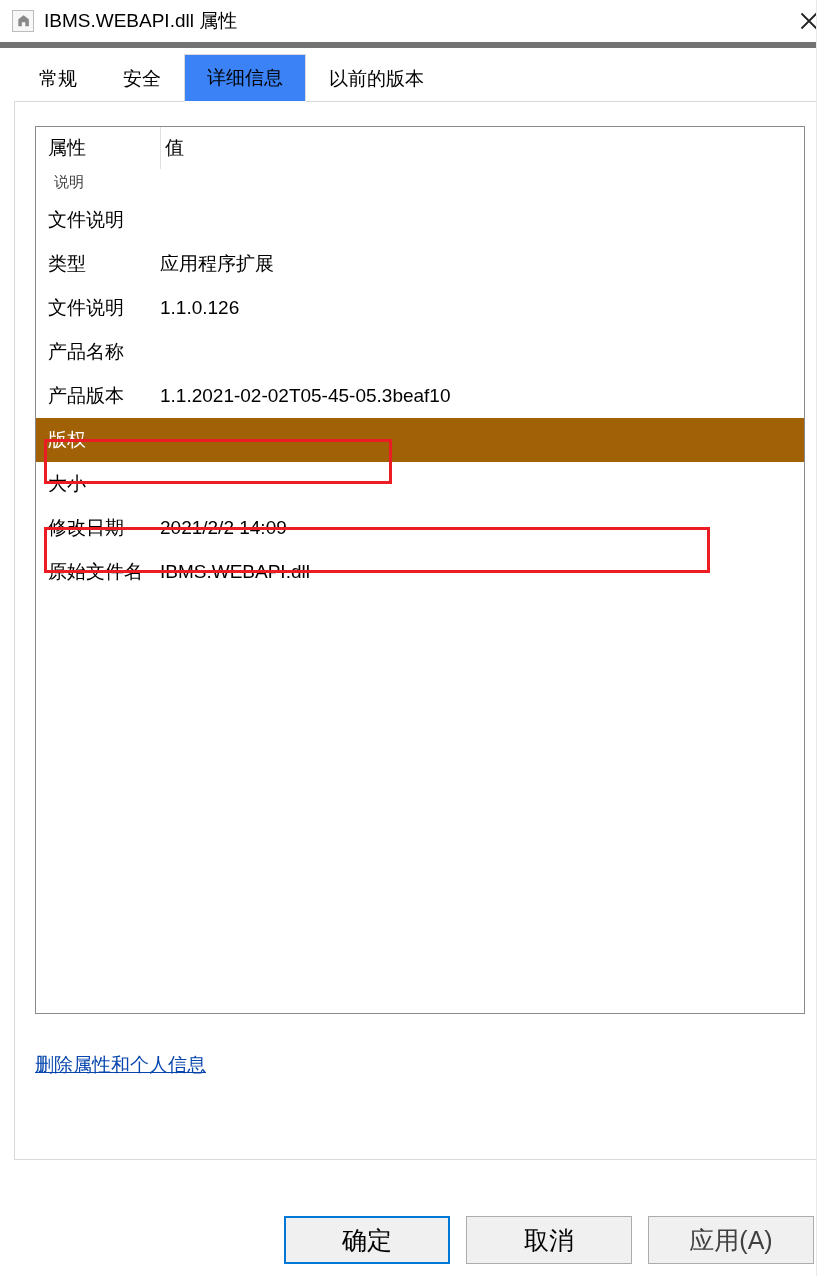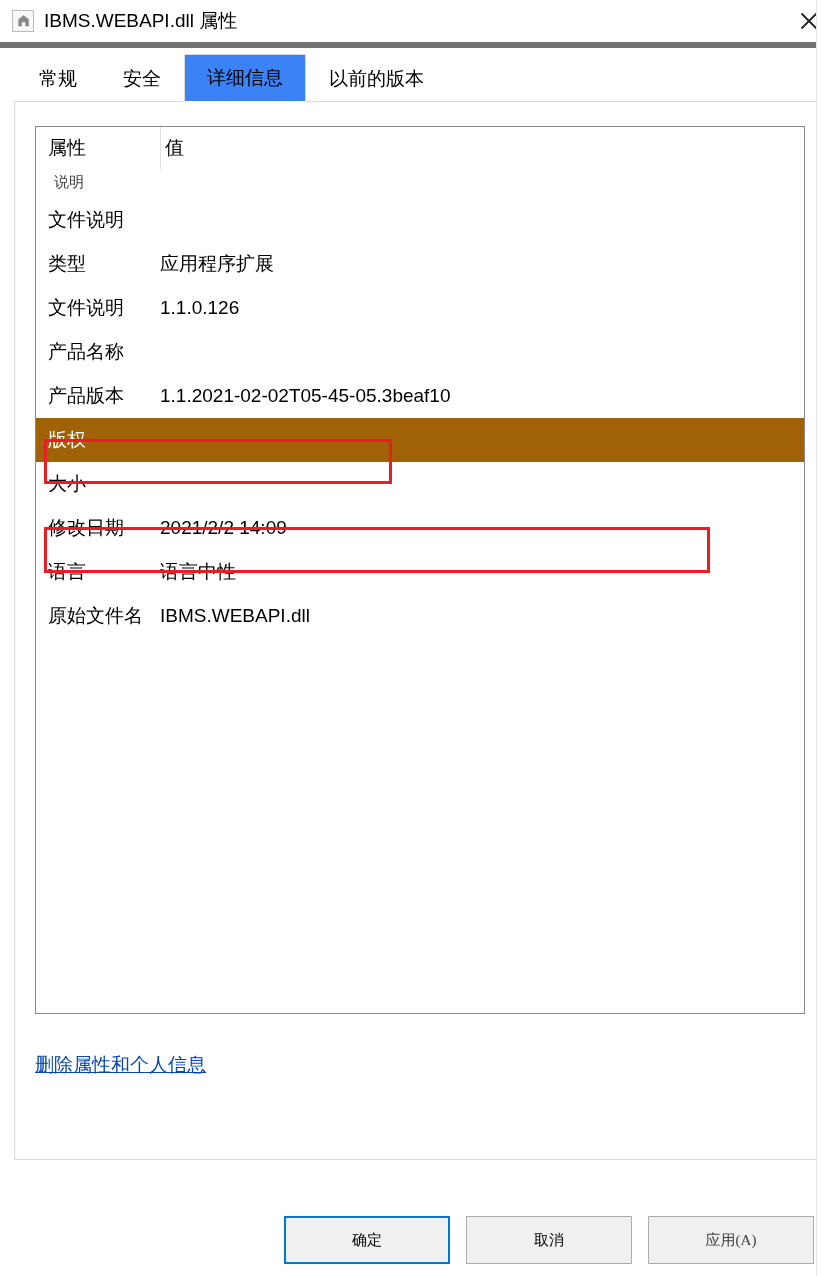--- a/index.html
+++ b/index.html
@@ -154,24 +154,23 @@
       bottom: 12px;
       right: 26px;
       display: flex;
       gap: 16px;
     }
     .btn {
       width: 166px;
       height: 48px;
       border: 1px solid #adadad;
       background: #f0f0f0;
-      font-size: 15px;
+      font-size: 25px;
       display: flex; align-items: center; justify-content: center;
       cursor: pointer;
-      font-family: Liberation Serif, serif;
     }
     .btn.primary {
       border: 2px solid #0078d7;
       background: #f0f0f0;
     }
     .btn.disabled {
       color: #404040;
       cursor: default;
     }
 
@@ -250,24 +249,20 @@
         <div class="pval"></div>
       </div>
       <div class="prop-row">
         <div class="pname">大小</div>
       </div>
       <div class="prop-row">
         <div class="pname">修改日期</div>
         <div class="pval">2021/2/2 14:09</div>
       </div>
       <div class="prop-row">
-        <div class="pname">语言</div>
-        <div class="pval">语言中性</div>
-      </div>
-      <div class="prop-row">
         <div class="pname">原始文件名</div>
         <div class="pval">IBMS.WEBAPI.dll</div>
       </div>
     </div>
 
     <a class="remove-link">删除属性和个人信息</a>
 
     <div class="highlight-red hl1"></div>
     <div class="highlight-red hl2"></div>
   </div>

